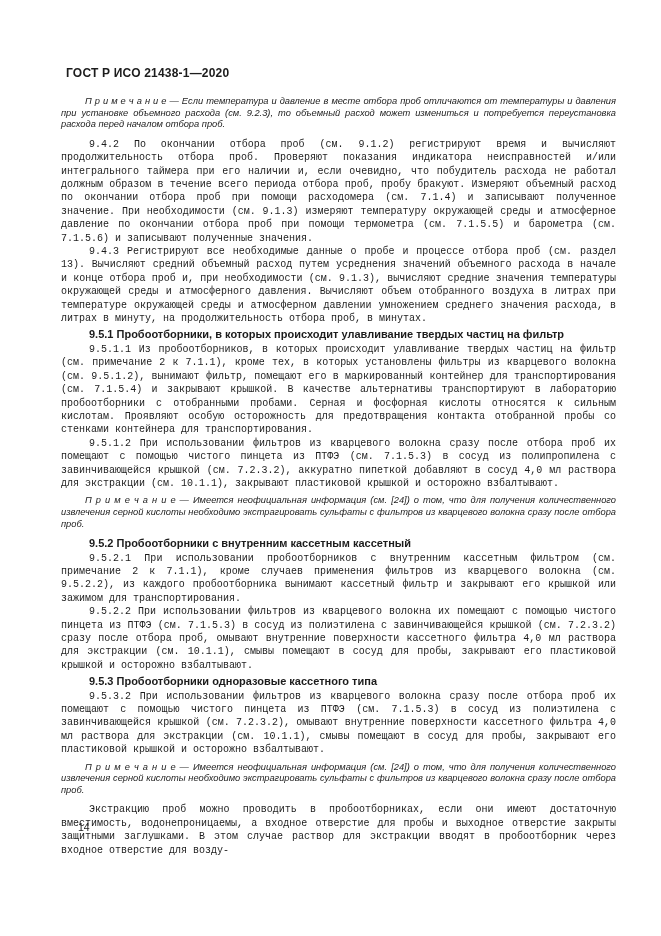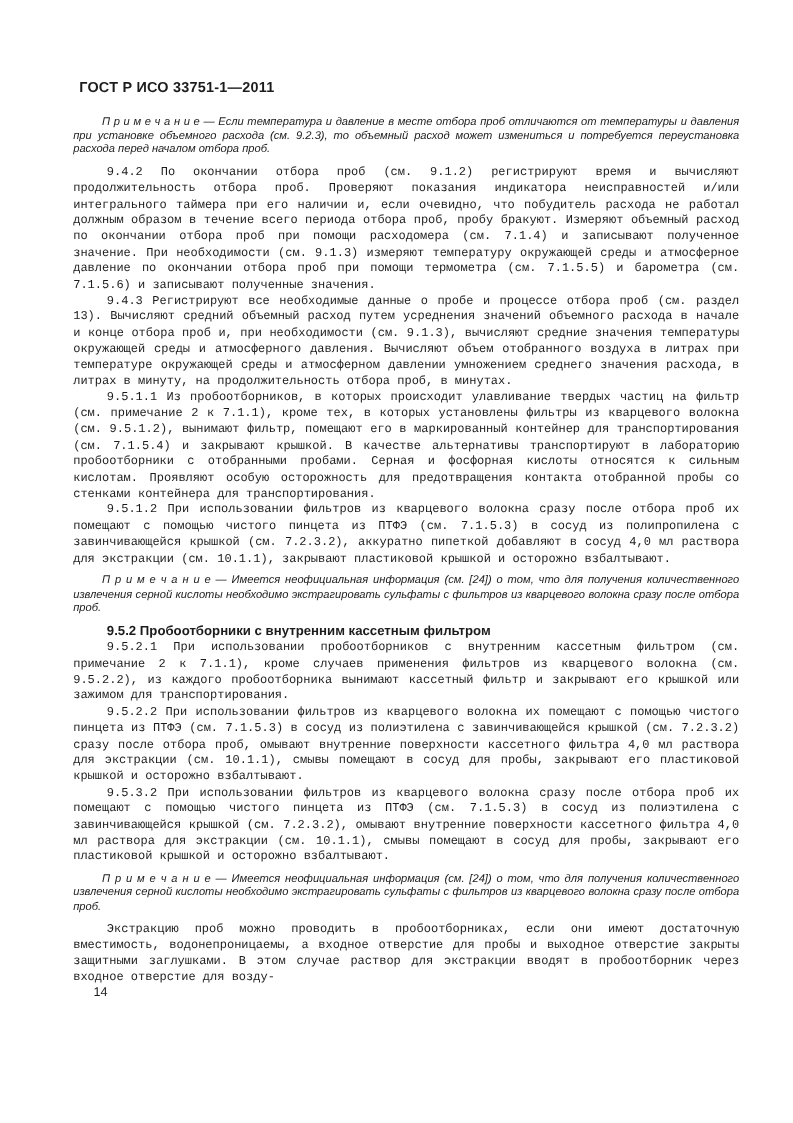--- a/index.html
+++ b/index.html
@@ -61,42 +61,44 @@
     top: 821px;
     font-size: 10.5px;
   }
 </style>
 </head>
 <body>
 
 <div class="page">
   <div class="content">
 
-    <div class="doc-header">ГОСТ Р ИСО 33751-1—2011</div>
+    <div class="doc-header">ГОСТ Р ИСО 21438-1—2020</div>
 
     <div class="note">П р и м е ч а н и е — Если температура и давление в месте отбора проб отличаются от температуры и давления при установке объемного расхода (см. 9.2.3), то объемный расход может измениться и потребуется переустановка расхода перед началом отбора проб.</div>
 
     <div class="para">9.4.2 По окончании отбора проб (см. 9.1.2) регистрируют время и вычисляют продолжительность отбора проб. Проверяют показания индикатора неисправностей и/или интегрального таймера при его наличии и, если очевидно, что побудитель расхода не работал должным образом в течение всего периода отбора проб, пробу бракуют. Измеряют объемный расход по окончании отбора проб при помощи расходомера (см. 7.1.4) и записывают полученное значение. При необходимости (см. 9.1.3) измеряют температуру окружающей среды и атмосферное давление по окончании отбора проб при помощи термометра (см. 7.1.5.5) и барометра (см. 7.1.5.6) и записывают полученные значения.</div>
 
     <div class="para">9.4.3 Регистрируют все необходимые данные о пробе и процессе отбора проб (см. раздел 13). Вычисляют средний объемный расход путем усреднения значений объемного расхода в начале и конце отбора проб и, при необходимости (см. 9.1.3), вычисляют средние значения температуры окружающей среды и атмосферного давления. Вычисляют объем отобранного воздуха в литрах при температуре окружающей среды и атмосферном давлении умножением среднего значения расхода, в литрах в минуту, на продолжительность отбора проб, в минутах.</div>
 
 
+    <div class="heading">9.5.1 Пробоотборники, в которых происходит улавливание твердых частиц на фильтр</div>
 
     <div class="para">9.5.1.1 Из пробоотборников, в которых происходит улавливание твердых частиц на фильтр (см. примечание 2 к 7.1.1), кроме тех, в которых установлены фильтры из кварцевого волокна (см. 9.5.1.2), вынимают фильтр, помещают его в маркированный контейнер для транспортирования (см. 7.1.5.4) и закрывают крышкой. В качестве альтернативы транспортируют в лабораторию пробоотборники с отобранными пробами. Серная и фосфорная кислоты относятся к сильным кислотам. Проявляют особую осторожность для предотвращения контакта отобранной пробы со стенками контейнера для транспортирования.</div>
 
     <div class="para">9.5.1.2 При использовании фильтров из кварцевого волокна сразу после отбора проб их помещают с помощью чистого пинцета из ПТФЭ (см. 7.1.5.3) в сосуд из полипропилена с завинчивающейся крышкой (см. 7.2.3.2), аккуратно пипеткой добавляют в сосуд 4,0 мл раствора для экстракции (см. 10.1.1), закрывают пластиковой крышкой и осторожно взбалтывают.</div>
 
     <div class="note">П р и м е ч а н и е — Имеется неофициальная информация (см. [24]) о том, что для получения количественного извлечения серной кислоты необходимо экстрагировать сульфаты с фильтров из кварцевого волокна сразу после отбора проб.</div>
 
-    <div class="heading">9.5.2 Пробоотборники с внутренним кассетным фильтром</div>
+    <div class="heading">9.5.2 Пробоотборники с внутренним кассетным кассетный</div>
 
     <div class="para">9.5.2.1 При использовании пробоотборников с внутренним кассетным фильтром (см. примечание 2 к 7.1.1), кроме случаев применения фильтров из кварцевого волокна (см. 9.5.2.2), из каждого пробоотборника вынимают кассетный фильтр и закрывают его крышкой или зажимом для транспортирования.</div>
 
     <div class="para">9.5.2.2 При использовании фильтров из кварцевого волокна их помещают с помощью чистого пинцета из ПТФЭ (см. 7.1.5.3) в сосуд из полиэтилена с завинчивающейся крышкой (см. 7.2.3.2) сразу после отбора проб, омывают внутренние поверхности кассетного фильтра 4,0 мл раствора для экстракции (см. 10.1.1), смывы помещают в сосуд для пробы, закрывают его пластиковой крышкой и осторожно взбалтывают.</div>
 
+    <div class="heading">9.5.3 Пробоотборники одноразовые кассетного типа</div>
 
 
     <div class="para">9.5.3.2 При использовании фильтров из кварцевого волокна сразу после отбора проб их помещают с помощью чистого пинцета из ПТФЭ (см. 7.1.5.3) в сосуд из полиэтилена с завинчивающейся крышкой (см. 7.2.3.2), омывают внутренние поверхности кассетного фильтра 4,0 мл раствора для экстракции (см. 10.1.1), смывы помещают в сосуд для пробы, закрывают его пластиковой крышкой и осторожно взбалтывают.</div>
 
     <div class="note">П р и м е ч а н и е — Имеется неофициальная информация (см. [24]) о том, что для получения количественного извлечения серной кислоты необходимо экстрагировать сульфаты с фильтров из кварцевого волокна сразу после отбора проб.</div>
 
     <div class="para para-loose">Экстракцию проб можно проводить в пробоотборниках, если они имеют достаточную вместимость, водонепроницаемы, а входное отверстие для пробы и выходное отверстие закрыты защитными заглушками. В этом случае раствор для экстракции вводят в пробоотборник через входное отверстие для возду-</div>
 
   </div>
 

